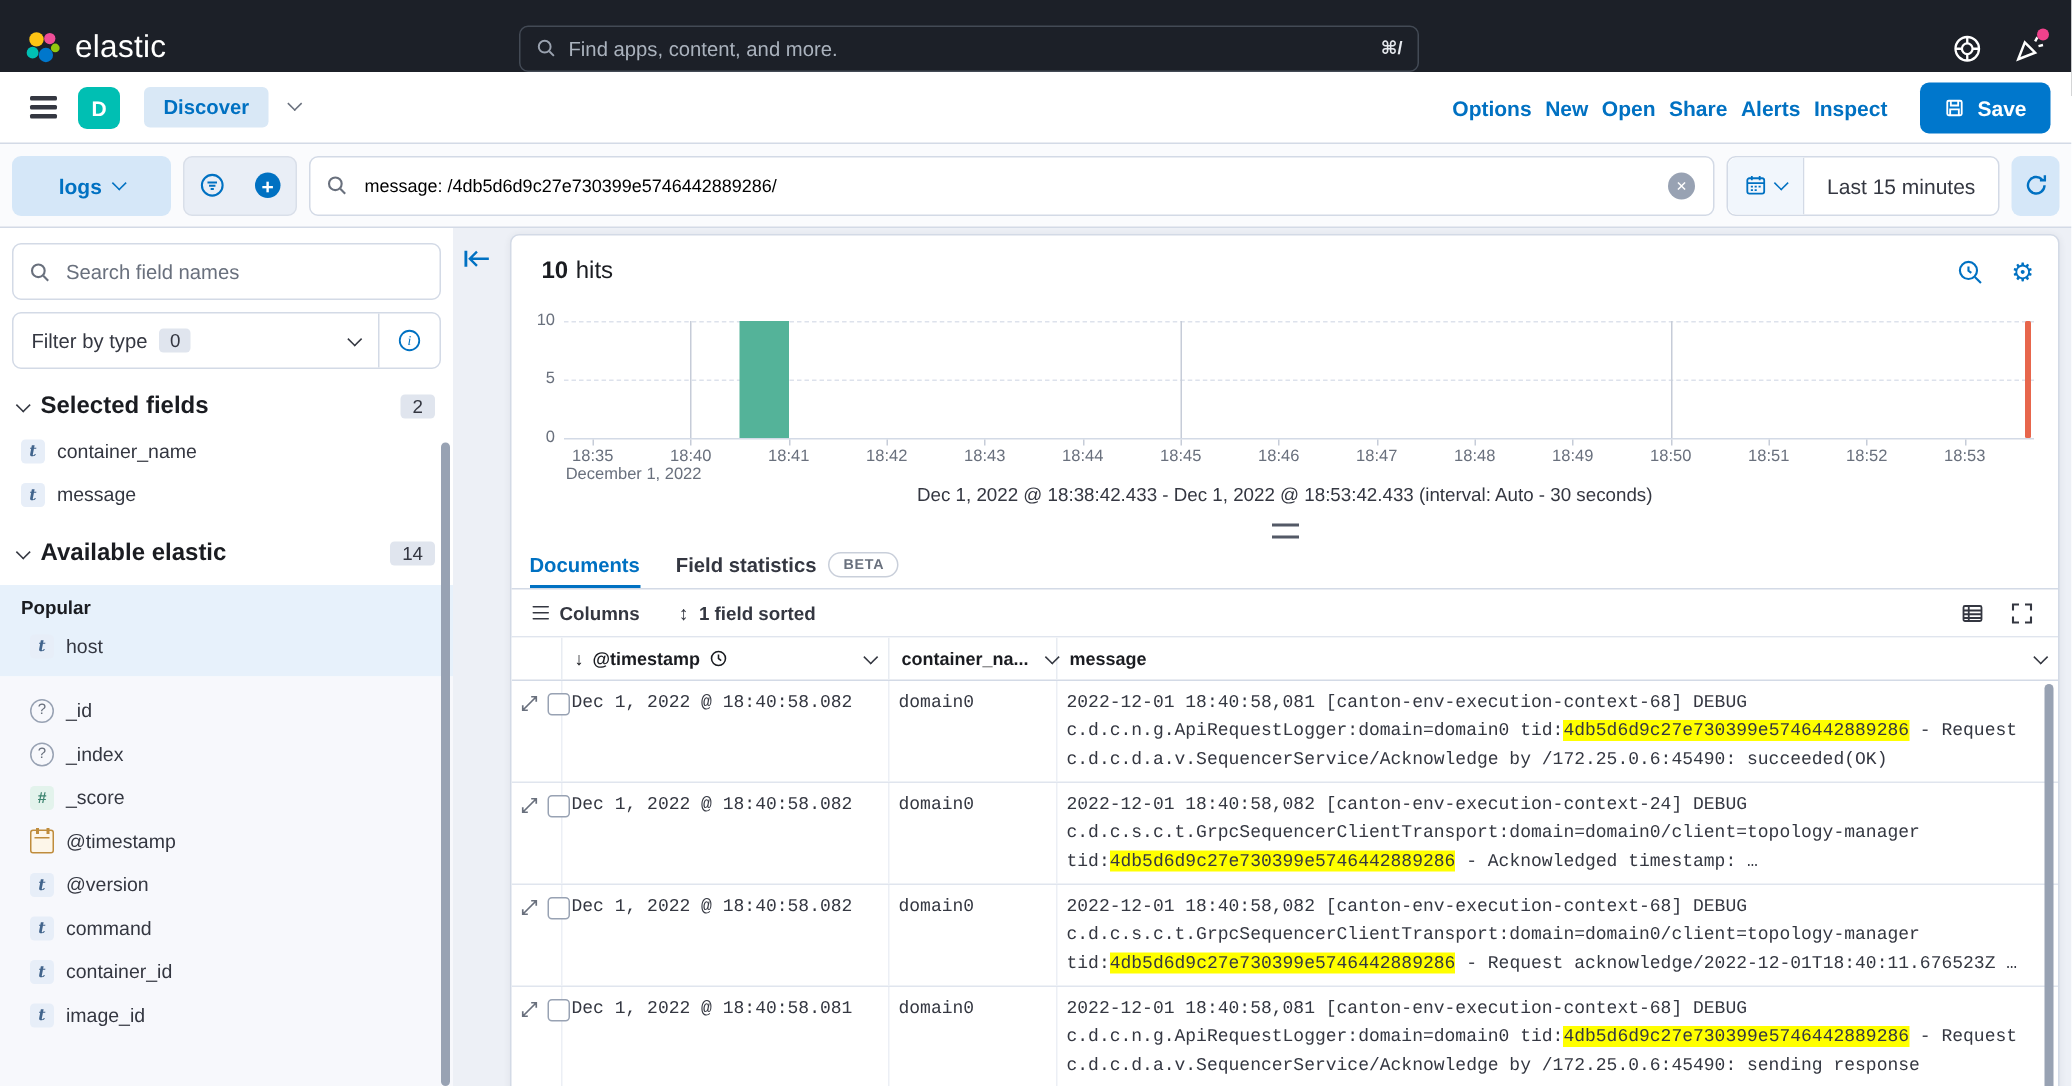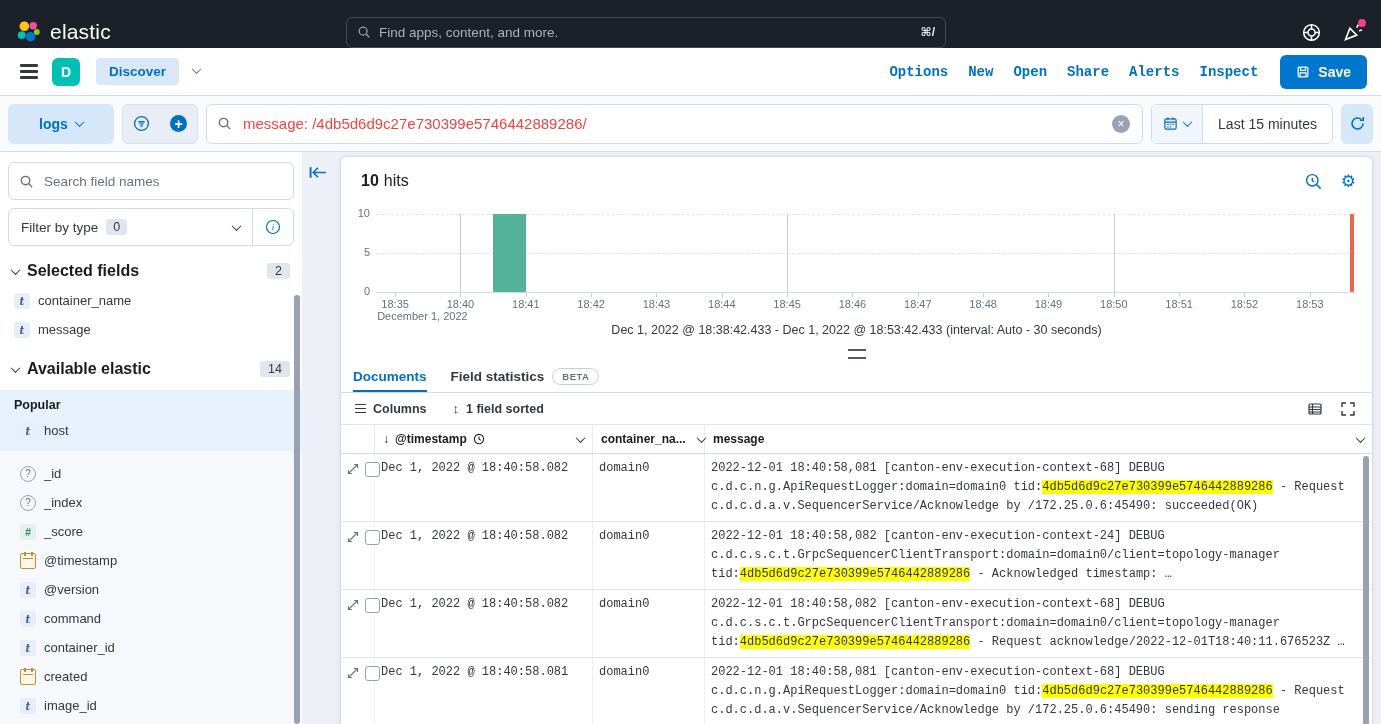--- a/index.html
+++ b/index.html
@@ -27,38 +27,38 @@
   .navbar{position:absolute;left:0;top:48px;right:0;height:48px;background:#fff;
     border-bottom:1px solid #d3dae6;display:flex;align-items:center;padding:0 14px;box-sizing:border-box;}
   .hamb{width:18px;height:2.4px;background:#343741;border-radius:1px;
     box-shadow:0 6px 0 #343741,0 12px 0 #343741;margin:-12px 6px 0 6px;}
   .hambtn{width:30px;height:30px;display:flex;align-items:center;margin-right:8px;cursor:pointer;}
   .spacebadge{width:28px;height:28px;border-radius:6px;background:#00bfb3;color:#fff;
     font-weight:700;font-size:14px;display:flex;align-items:center;justify-content:center;margin-right:16px;}
   .crumbpill{background:#d9e8f6;color:#0071c2;font-weight:600;font-size:13.5px;
     border-radius:4px;padding:6px 13px;}
   .crumbchev{color:#69707d;margin-left:14px;margin-top:-2px;}
-  .navlinks{margin-left:auto;display:flex;align-items:center;gap:20px;font-family:Liberation Mono, monospace;}
+  .navlinks{margin-left:auto;display:flex;align-items:center;gap:9px;}
   .navlink{color:#0071c2;font-weight:600;font-size:14px;cursor:pointer;}
   .savebtn{margin-left:22px;background:#0077cc;color:#fff;border:none;border-radius:6px;
     height:34px;padding:0 16px;font-weight:600;font-size:14px;display:flex;align-items:center;gap:8px;cursor:pointer;}
 
   
   .querybar{position:absolute;left:0;top:96px;right:0;height:56px;background:#fafbfd;
     border-bottom:1px solid #d3dae6;display:flex;align-items:center;padding:0 8px;box-sizing:border-box;gap:8px;}
   .dvbtn{height:40px;width:106px;background:#d5e7f8;border-radius:6px;color:#0071c2;
     display:flex;align-items:center;justify-content:center;gap:8px;font-weight:600;font-size:14px;cursor:pointer;}
   .filtergrp{height:40px;width:76px;background:#e9eef6;border:1px solid #d9dfe9;border-radius:6px;
     display:flex;align-items:center;box-sizing:border-box;}
   .filtergrp .seg{flex:1;height:100%;display:flex;align-items:center;justify-content:center;color:#0071c2;cursor:pointer;}
   .pluscirc{width:17px;height:17px;border-radius:50%;background:#0071c2;color:#fff;font-size:14px;
     font-weight:700;display:flex;align-items:center;justify-content:center;line-height:1;}
   .qinput{flex:1;height:40px;background:#fff;border:1px solid #d3dae6;border-radius:6px;
     display:flex;align-items:center;padding:0 10px;box-sizing:border-box;gap:9px;position:relative;color:#69707d;}
-  .qinput input{border:none;outline:none;flex:1;font-size:15px;color:#ef4444;
+  .qinput input{border:none;outline:none;flex:1;font-size:12px;color:#000000;
     font-family:inherit;background:transparent;padding-right:34px;}
   .clearbtn{position:absolute;right:12px;width:18px;height:18px;border-radius:50%;background:#98a2b3;
     color:#fff;font-size:12px;display:flex;align-items:center;justify-content:center;cursor:pointer;}
   .dategrp{height:40px;width:182px;background:#fff;border:1px solid #d3dae6;border-radius:6px;
     display:flex;align-items:center;box-sizing:border-box;}
   .dateseg{width:50px;height:100%;display:flex;align-items:center;justify-content:center;gap:6px;
     color:#0071c2;border-right:1px solid #d3dae6;cursor:pointer;background:#f1f6fc;border-radius:6px 0 0 6px;}
   .datelabel{flex:1;text-align:center;font-size:14px;color:#343741;cursor:pointer;}
   .refreshbtn{height:40px;width:32px;background:#d5e7f8;border-radius:6px;color:#0071c2;
     display:flex;align-items:center;justify-content:center;cursor:pointer;}
@@ -334,24 +334,20 @@
             <span class="fb t">t</span>
             <span>@version</span>
           </div>
           <div class="fitem">
             <span class="fb t">t</span>
             <span>command</span>
           </div>
           <div class="fitem">
             <span class="fb t">t</span>
             <span>container_id</span>
-          </div>
-          <div class="fitem">
-            <span class="fb date"></span>
-            <span>created</span>
           </div>
           <div class="fitem">
             <span class="fb t">t</span>
             <span>image_id</span>
           </div>
         </div>
       <div class="sb-scroll"></div>
     </aside>
 
     <div class="collapsebtn">

